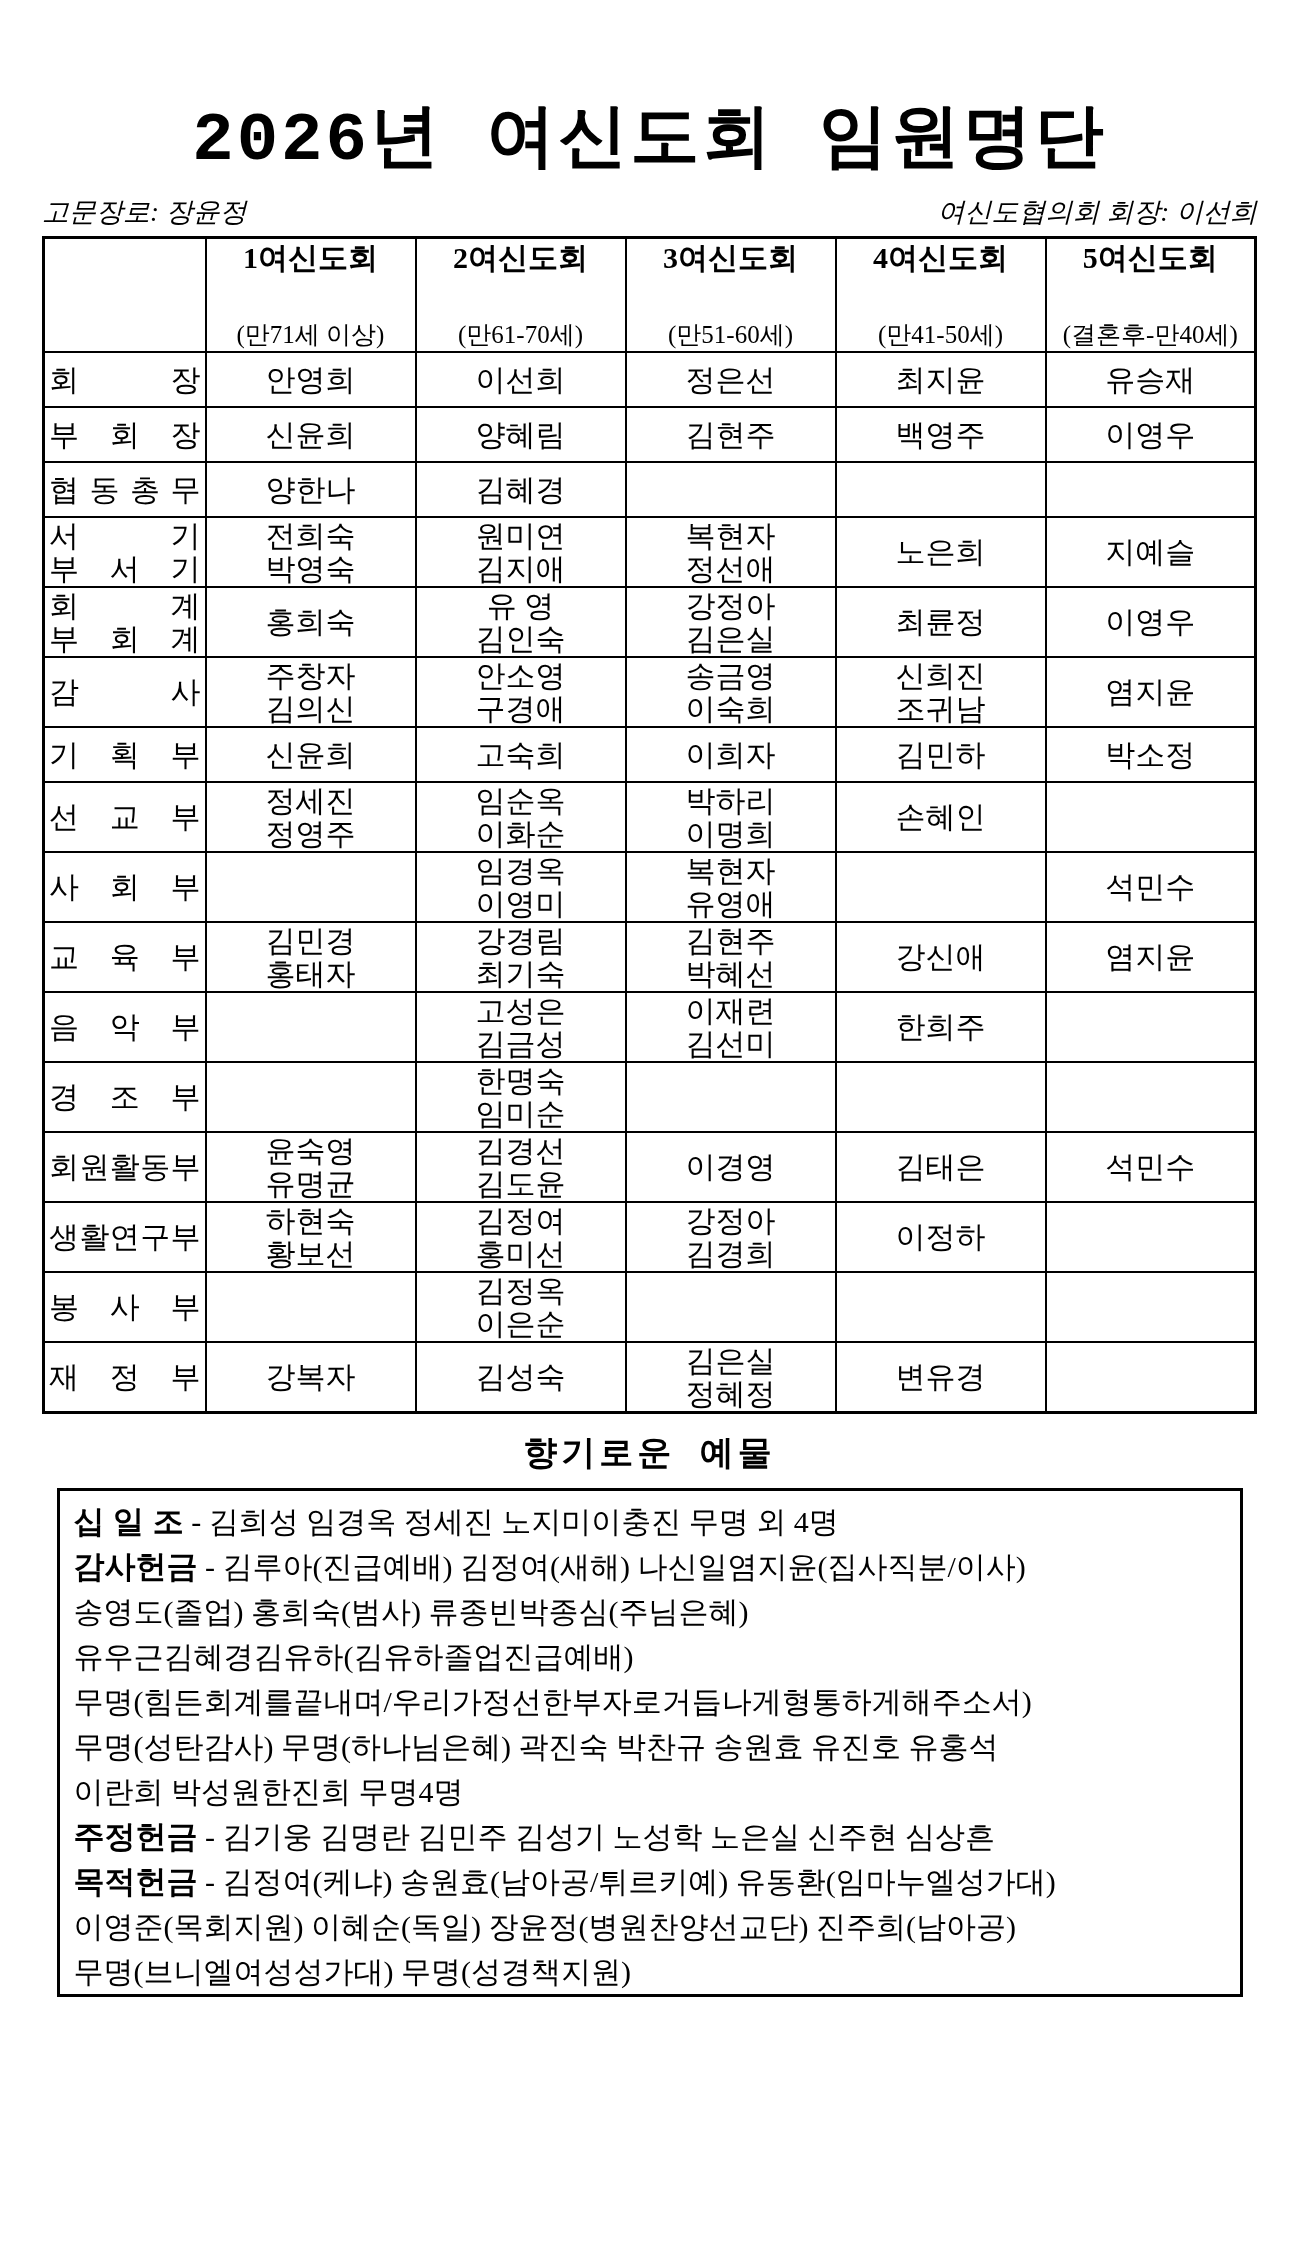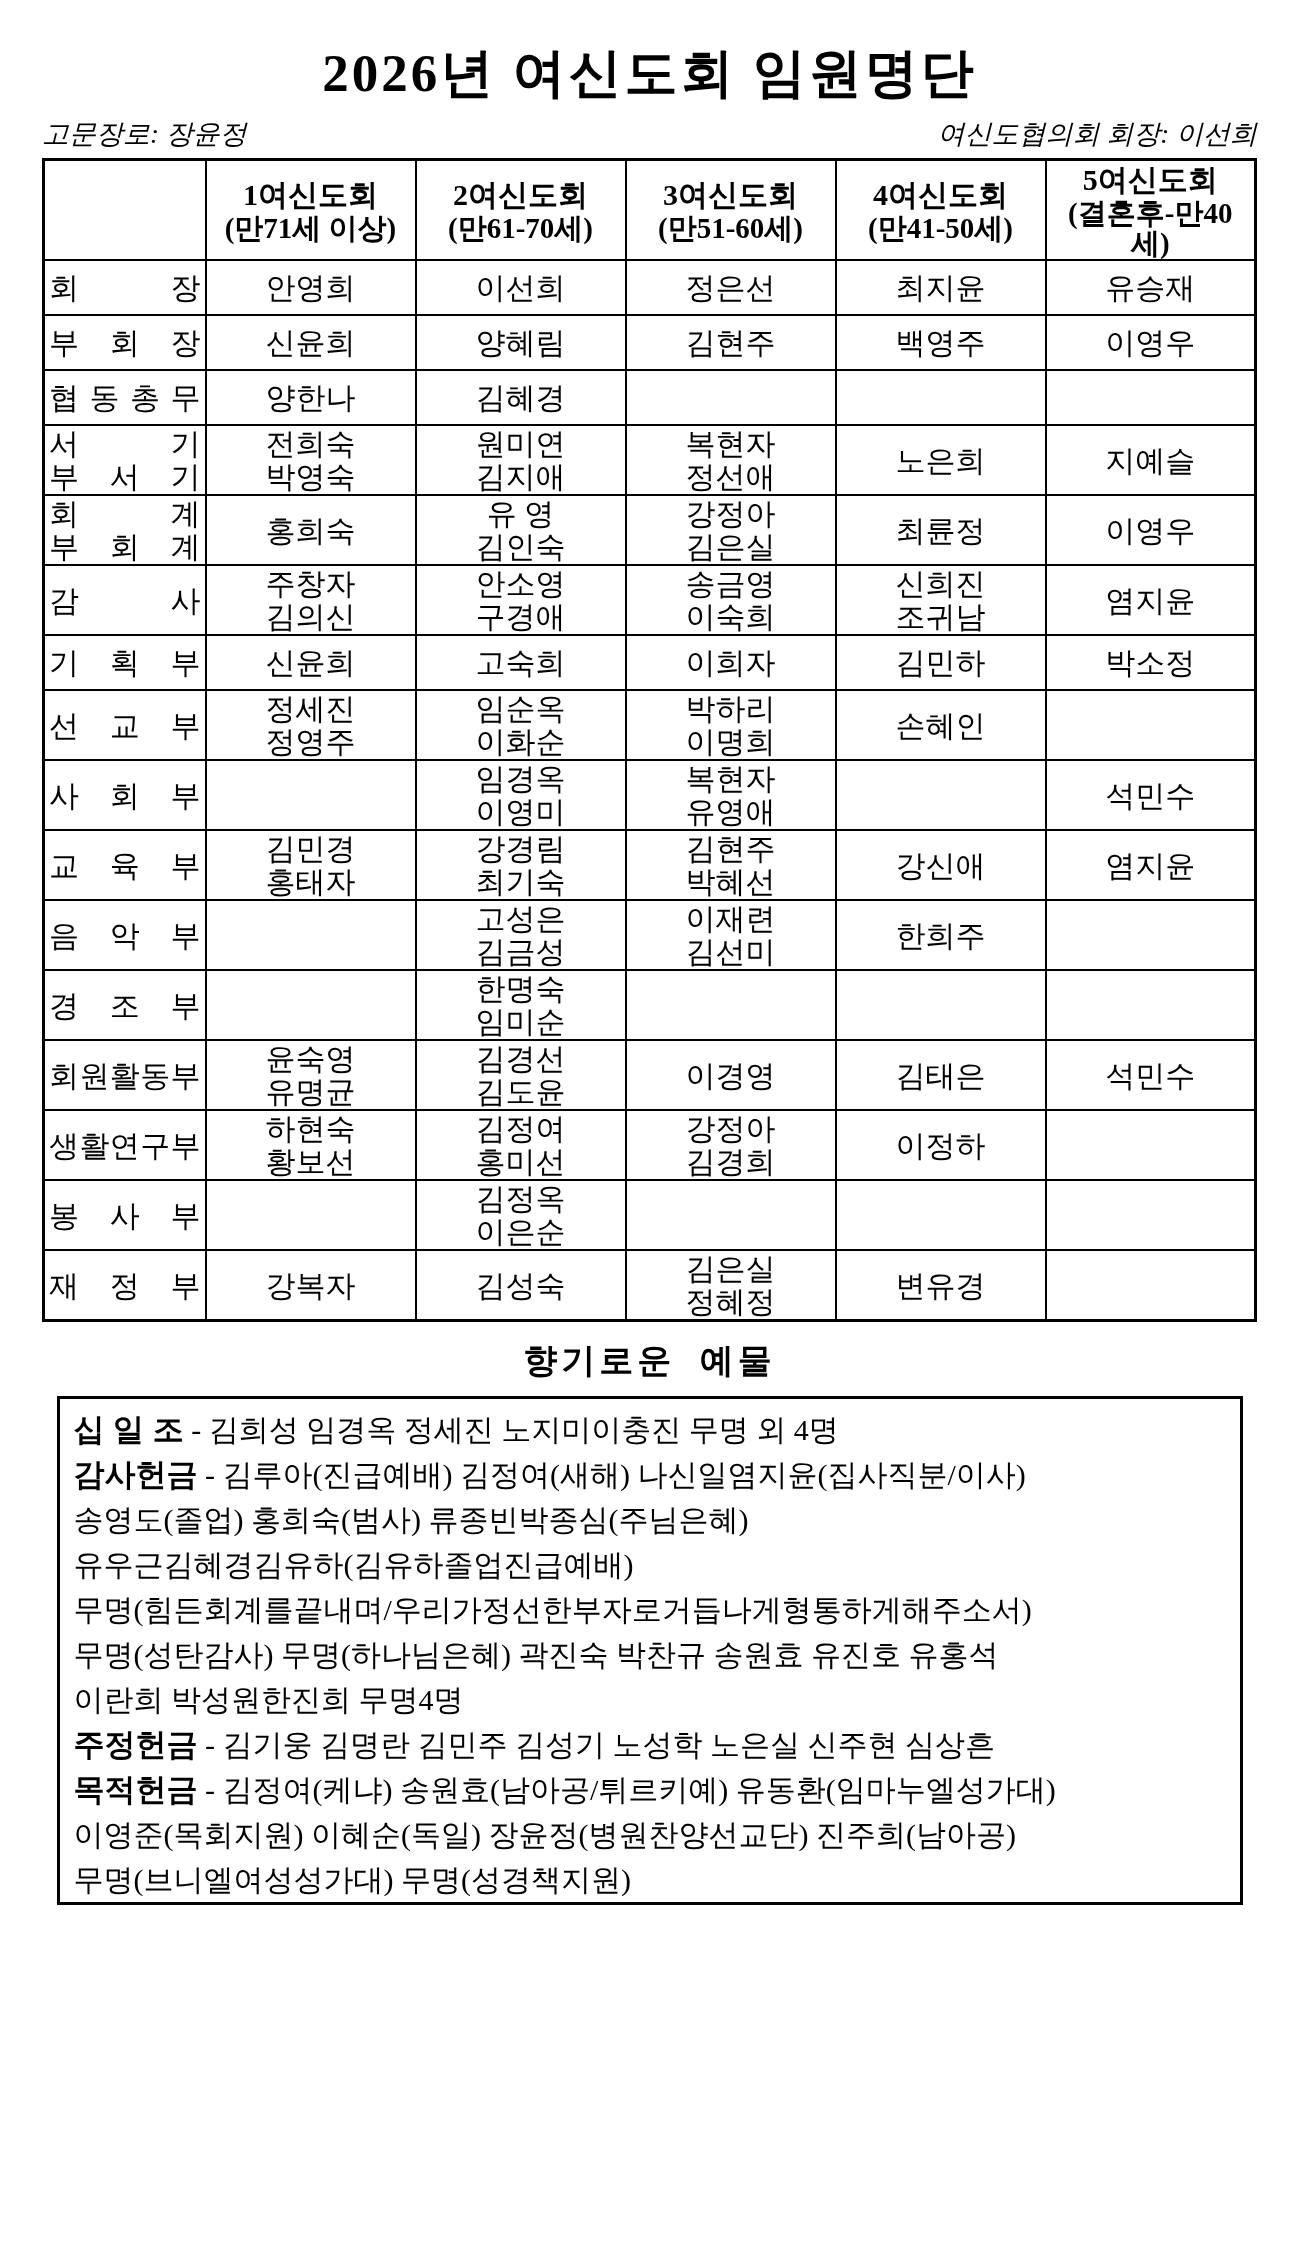--- a/index.html
+++ b/index.html
@@ -1,31 +1,31 @@
 <!DOCTYPE html>
 <html lang="ko"><head>
 <meta charset="utf-8">
 <style>
   html,body { margin:0; padding:0; background:#ffffff; }
   body { width:1299px; height:2248px; color:#000; font-family:"Liberation Serif", serif; }
   .page { position:relative; width:1299px; height:2248px; overflow:hidden; }
 
-  .title { margin:44px 0 14px 0; text-align:center; font-size:53px; font-weight:bold;
-           letter-spacing:3px; line-height:1.1; }
+  .title { margin:104px 0 14px 0; text-align:center; font-size:69px; font-weight:bold;
+           letter-spacing:3px; line-height:1.1;font-family:Liberation Mono, monospace; }
 
   .subhead { display:flex; justify-content:space-between; align-items:flex-end;
              margin:0 42px 6px 42px; font-size:27px;font-style:italic; }
 
   table.officers { border-collapse:collapse; margin:0 auto; width:984px; table-layout:fixed;
                    border:3px solid #000; }
   table.officers th, table.officers td { border:2px solid #000; text-align:center;
                    vertical-align:middle; padding:1px 4px; overflow:hidden; }
   thead th { height:84px; font-weight:bold; }
   thead .col-title { font-size:30px; line-height:36px; }
-  thead .col-sub   { font-size:29px; line-height:30px; font-weight:bold; }
+  thead .col-sub   { font-size:25px; line-height:30px; font-weight:normal;margin-top:44px; }
   tbody tr.single { height:55px; }
   tbody tr.double { height:70px; }
   td.row-label { padding:0 16px; }
   td.row-label .lbl-line { display:flex; justify-content:space-between; font-size:30px; line-height:33px; }
   td.cell { font-size:30px; }
   td.cell .line { line-height:33px; }
 
   .offer-title { margin:16px 0 12px 0; text-align:center; font-size:34px; font-weight:bold;
                  font-family:Liberation Mono, monospace; letter-spacing:4px; }
 

